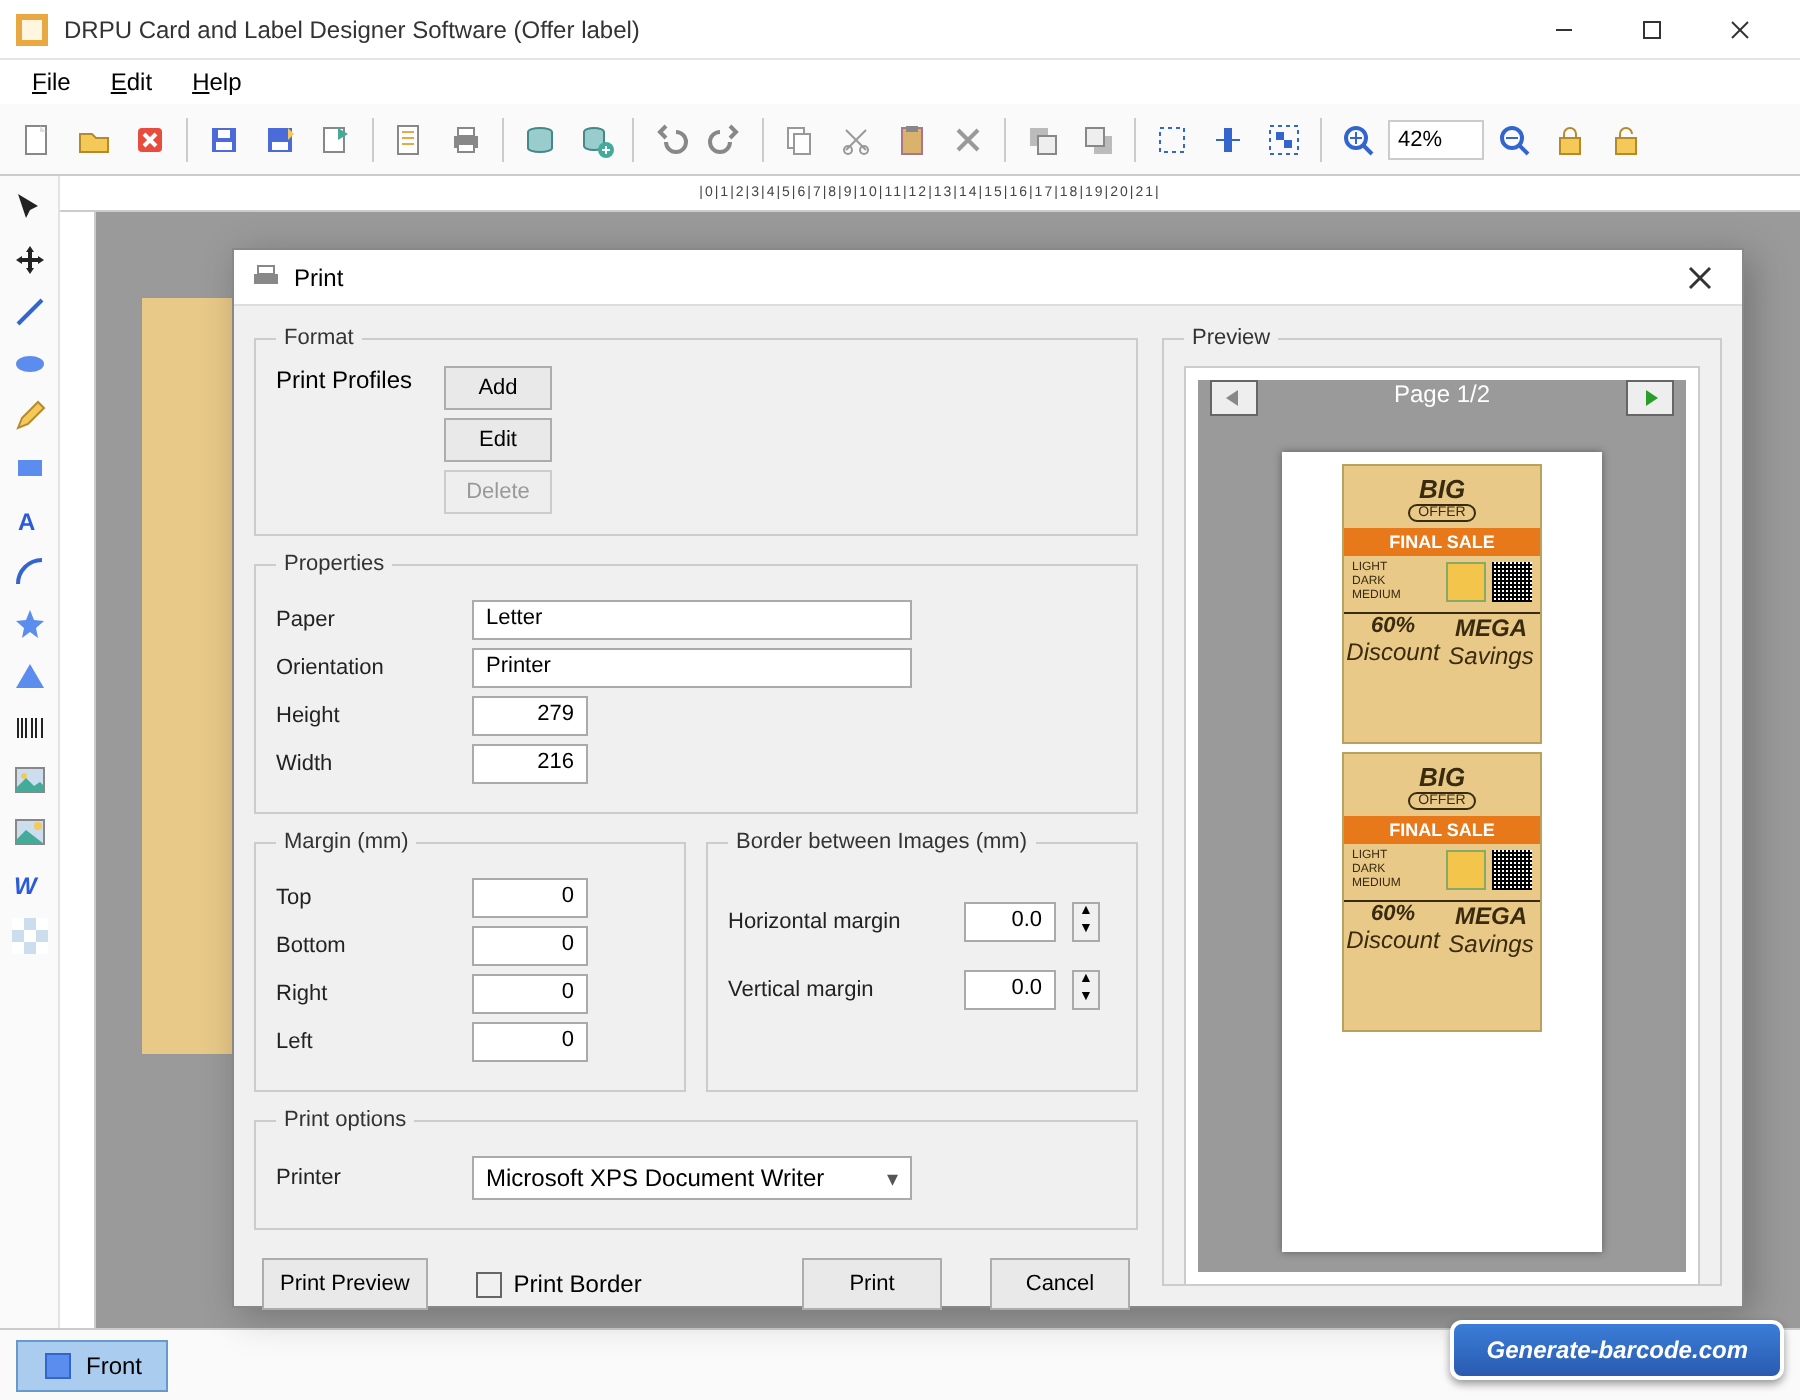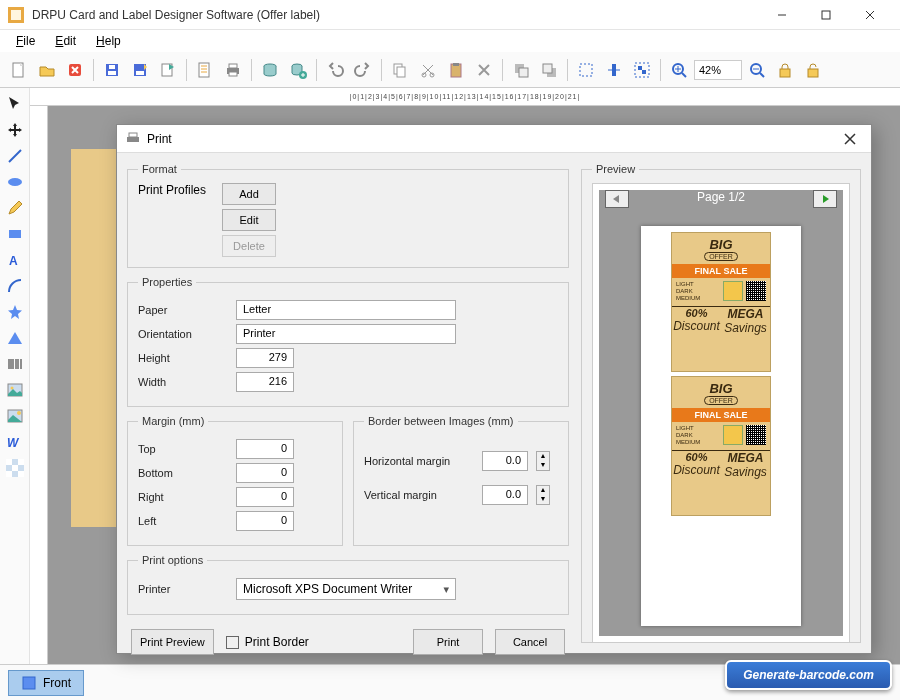--- a/index.html
+++ b/index.html
@@ -52,21 +52,21 @@
 .btn-col { display:flex; flex-direction:column; gap:4px;}
 
 .two-col { display:flex; gap:10px;}
 .two-col > fieldset { flex:1;}
 
 .dropdown { width: 220px; height: 22px; border:1px solid #aaa; background:#fff; display:flex; align-items:center; padding:0 6px; font-size:11px; position:relative;}
 .dropdown::after { content:"▾"; position:absolute; right:6px; color:#555;}
 
 .checkbox { width:13px; height:13px; border:1px solid #666; display:inline-block; margin-right:6px;}
 
-.dlg-footer { display:flex; align-items:center; gap:12px; padding: 6px 4px 0 4px;}
+.dlg-footer { display:flex; align-items:center; gap:24px; padding: 6px 4px 0 4px;}
 .dlg-footer .spacer { flex:1;}
 .dlg-footer .btn { min-width: 70px; height: 26px;}
 
 .preview-panel { border:1px solid #ccc; background:#fff; padding: 6px; height: 460px; }
 .preview-nav { background:#9a9a9a; height:26px; display:flex; align-items:flex-start; justify-content:space-between; padding:0 6px; color:#fff; font-size:11px;}
 .nav-arrow { width:24px; height:18px; border:1px solid #666; background:#eee; display:flex; align-items:center; justify-content:center; cursor:pointer;}
 .preview-page { background:#9a9a9a; height: calc(100% - 26px); display:flex; align-items:flex-start; justify-content:center; padding:10px 0;}
 .paper { background:#fff; width: 160px; height: 400px; box-shadow: 0 0 4px rgba(0,0,0,.4); display:flex; flex-direction:column; align-items:center; padding:6px; gap:4px;}
 .mini-label { width: 100px; height: 140px; background:#e8c988; border:1px solid #bca060; display:flex; flex-direction:column; align-items:center; font-size:8px; color:#3a2a10;}
 .mini-big { font-weight:bold; font-style:italic; font-size:13px; margin-top:4px;}

